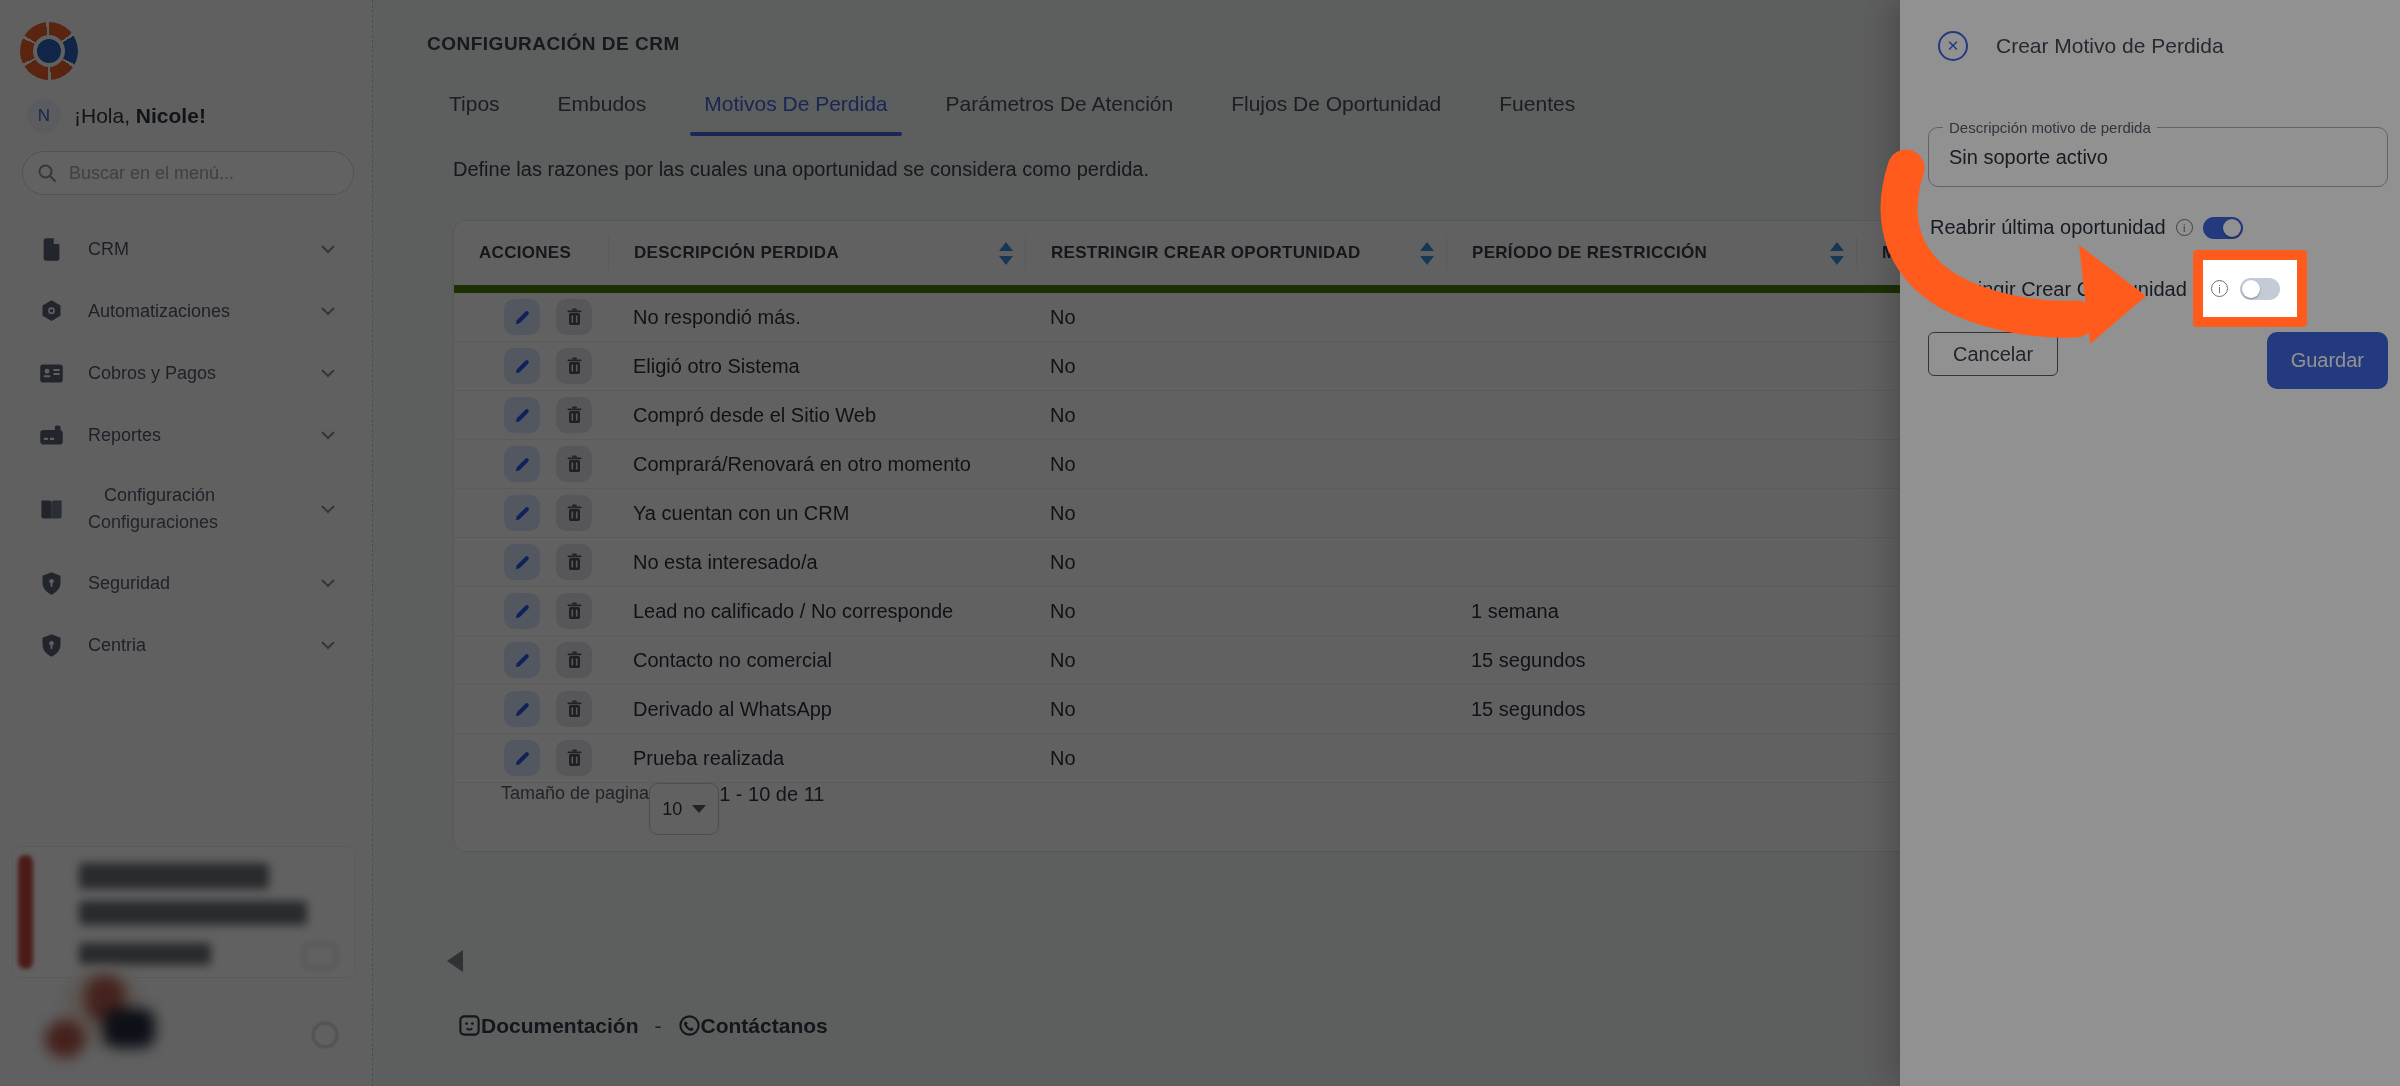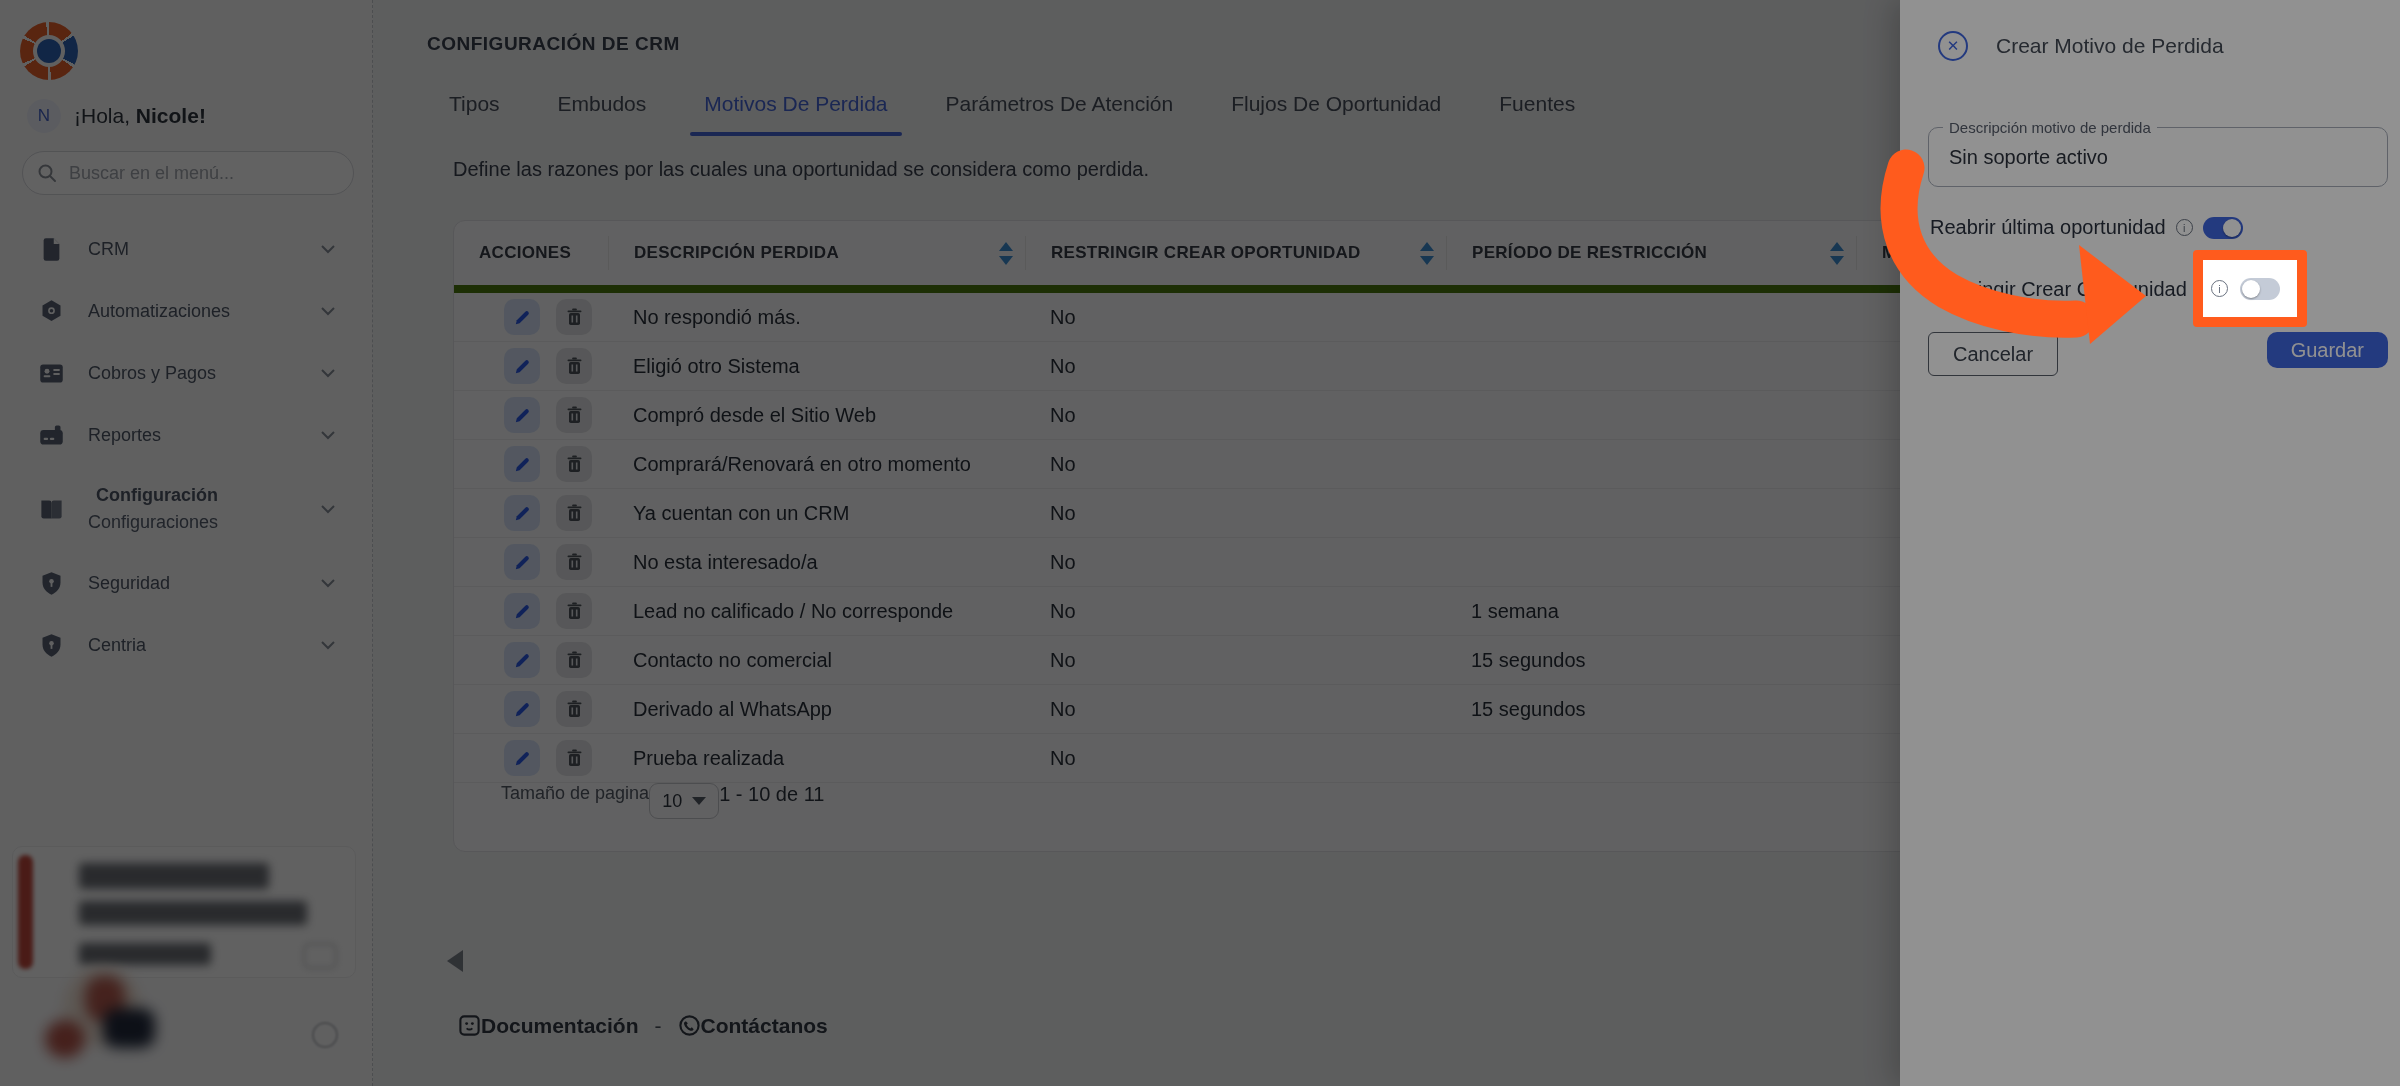--- a/index.html
+++ b/index.html
@@ -18,21 +18,21 @@
   .greeting-text b{font-weight:bold;}
   .searchbox{position:absolute;left:22px;top:151px;width:332px;height:44px;border:1px solid #D6D7DC;border-radius:22px;background:#FFFFFF;display:flex;align-items:center;padding:0 14px;gap:10px;}
   .searchbox input{border:none;outline:none;flex:1;font-size:18px;color:#3A414E;background:transparent;}
   .searchbox input::placeholder{color:#A3A7AF;}
   .nav{position:absolute;left:0;top:218px;width:373px;}
   .nav-item{position:relative;height:62px;display:flex;align-items:center;padding-left:38px;color:#4F5867;}
   .nav-item.tall{height:86px;}
   .nav-icon{width:27px;height:27px;color:#596273;flex:0 0 27px;}
   .nav-label{margin-left:23px;font-size:18px;}
   .nav-2line{margin-left:23px;display:flex;flex-direction:column;gap:6px;}
-  .nav-2line .nav-label{margin-left:8px;font-weight:bold;}
+  .nav-2line .nav-label{margin-left:16px;}
   .nav-sublabel{font-size:18px;color:#565F6E;}
   .chev{position:absolute;right:38px;color:#868D98;}
   
   .notif{position:absolute;left:12px;top:846px;width:344px;height:132px;background:#FDFDFD;border-radius:10px;border:1px solid #ECECEE;}
   .notif-bar{position:absolute;left:5px;top:8px;width:15px;height:114px;border-radius:7px;background:#C2493E;filter:blur(2px);}
   .blur-line{position:absolute;background:#3C4049;filter:blur(5px);opacity:.75;border-radius:4px;}
   .notif-x{position:absolute;right:18px;bottom:8px;width:34px;height:26px;border:2px solid #9a9ba0;border-radius:6px;filter:blur(3px);opacity:.6;}
   .blur-logo{position:absolute;left:45px;top:968px;width:115px;height:92px;filter:blur(7px);}
   .blur-logo .c1{position:absolute;left:18px;top:0;width:78px;height:78px;border-radius:50%;background:#EFE2D6;}
   .blur-logo .c2{position:absolute;left:40px;top:8px;width:40px;height:46px;border-radius:40%;background:#B45A4E;}
@@ -55,21 +55,21 @@
   .sort{margin-left:auto;margin-right:12px;display:flex;flex-direction:column;gap:5px;align-items:center;}
   .sort .up{width:0;height:0;border-left:7px solid transparent;border-right:7px solid transparent;border-bottom:9px solid #3E8FD6;}
   .sort .dn{width:0;height:0;border-left:7px solid transparent;border-right:7px solid transparent;border-top:9px solid #3E8FD6;}
   .t-row{display:grid;grid-template-columns:154px 417px 421px 410px 1fr;height:49px;align-items:center;border-bottom:1px solid #EDEEF1;font-size:20px;color:#2A313C;}
   .t-row .cell{padding-left:25px;white-space:nowrap;overflow:hidden;}
   .actions{display:flex;gap:16px;padding-left:50px;}
   .icon-pill{width:36px;height:36px;border-radius:10px;display:flex;align-items:center;justify-content:center;cursor:pointer;}
   .pill-edit{background:#D8E4FA;color:#2B59E8;}
   .pill-del{background:#E3E4E7;color:#4E545C;}
   .t-footer{display:flex;align-items:flex-start;height:69px;padding-left:47px;font-size:18px;color:#555C68;}
-  .pagesize{display:flex;align-items:center;gap:10px;border:1px solid #C7C9CF;border-radius:9px;height:36px;padding:0 12px;font-size:18px;color:#2F3640;cursor:pointer;}
+  .pagesize{display:flex;align-items:center;gap:10px;border:1px solid #C7C9CF;border-radius:9px;height:52px;padding:0 12px;font-size:18px;color:#2F3640;cursor:pointer;}
   .caret{width:0;height:0;border-left:7px solid transparent;border-right:7px solid transparent;border-top:8px solid #555C68;}
   .range{font-size:20px;color:#2F3640;}
   .collapse{position:absolute;left:73px;top:950px;width:0;height:0;border-top:11px solid transparent;border-bottom:11px solid transparent;border-right:16px solid #6F7580;opacity:.9;}
   .footer-links{position:absolute;left:84px;top:1014px;display:flex;align-items:center;gap:16px;font-size:21px;font-weight:600;color:#343B45;}
   .flink{display:flex;align-items:flex-start;cursor:pointer;}
   .f-sep{font-weight:400;color:#4A515C;}
 
   
   .panel{position:absolute;left:1900px;top:0;width:500px;height:1086px;background:#FFFFFF;z-index:45;box-shadow:-8px 0 28px rgba(0,0,0,.20);}
   .panel-head{position:absolute;left:38px;top:31px;display:flex;align-items:center;gap:28px;}
@@ -79,21 +79,21 @@
   .field-label{position:absolute;left:14px;top:-9px;background:#FFFFFF;padding:0 6px;font-size:15px;color:#565D6B;}
   .field input{position:absolute;left:18px;top:0;width:420px;height:100%;border:none;outline:none;font-size:20px;color:#2C323D;background:transparent;}
   .toggle-row{position:absolute;left:30px;display:flex;align-items:center;gap:10px;font-size:20px;color:#2A313E;}
   .info-i{width:17px;height:17px;border:1.5px solid #6A7280;border-radius:50%;color:#6A7280;font-size:11px;display:flex;align-items:center;justify-content:center;flex:0 0 17px;}
   .switch{position:relative;width:40px;height:22px;border-radius:11px;cursor:pointer;flex:0 0 40px;}
   .switch .knob{position:absolute;top:2px;width:18px;height:18px;border-radius:50%;background:#fff;box-shadow:0 1px 2px rgba(0,0,0,.35);}
   .switch.on{background:#3F66E0;}.switch.on .knob{right:2px;}
   .switch.off{background:#C4CBD7;}.switch.off .knob{left:2px;}
   .panel-actions{position:absolute;left:28px;top:332px;width:460px;display:flex;justify-content:space-between;}
   .btn-cancel{height:44px;padding:0 24px;border:1.5px solid #565D68;border-radius:6px;background:transparent;font-size:20px;color:#3A414C;cursor:pointer;}
-  .btn-save{height:36px;padding:0 24px;border:none;border-radius:10px;background:#3F66E0;font-size:20px;color:#FFFFFF;cursor:pointer;}
+  .btn-save{height:57px;padding:0 24px;border:none;border-radius:10px;background:#3F66E0;font-size:20px;color:#FFFFFF;cursor:pointer;}
 
   
   .backdrop{position:absolute;inset:0;background:rgba(0,0,0,0.32);z-index:40;}
   .dim{position:absolute;inset:0;background:rgba(0,0,0,0.43);z-index:50;}
   .highlight-box{position:absolute;left:2193px;top:250px;width:114px;height:77px;border:10px solid #FF5B1D;border-radius:4px;background:#FFFFFF;z-index:60;display:flex;align-items:center;gap:12px;padding-left:8px;}
   .arrow-svg{position:absolute;left:1878px;top:108px;z-index:61;pointer-events:none;}
   svg.ic{display:block;}
 </style>
 </head>
 <body>

